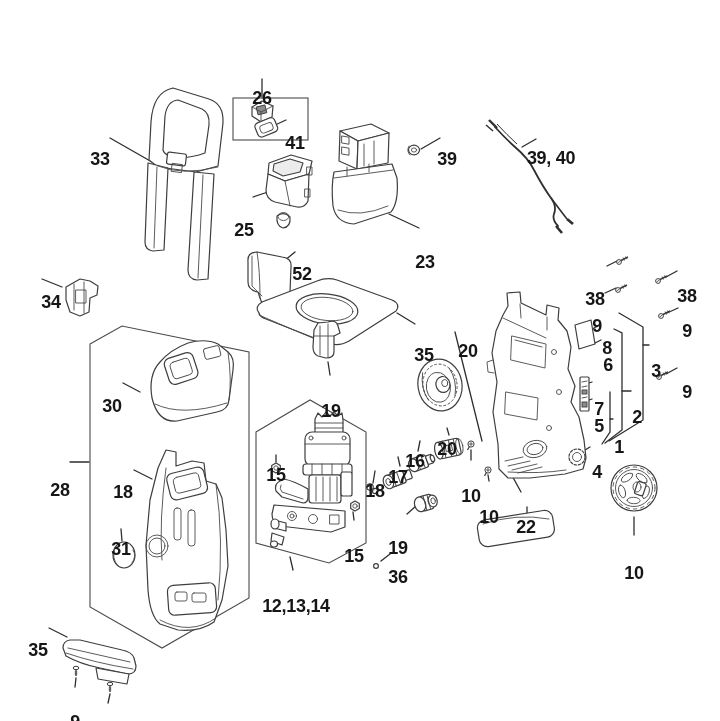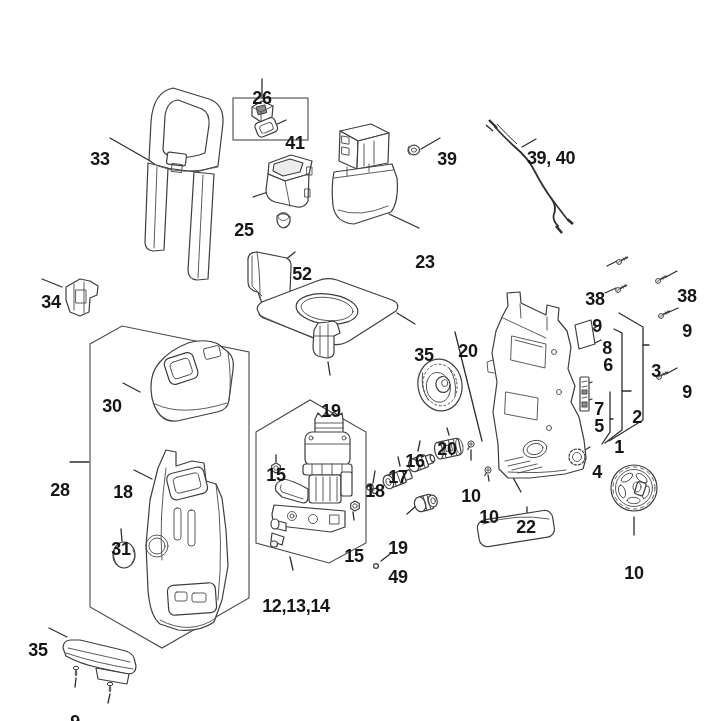--- a/index.html
+++ b/index.html
@@ -442,21 +442,21 @@
 <div class="co" style="left:121px;top:521px">31</div>
 <div class="co" style="left:276px;top:447px">15</div>
 <div class="co" style="left:354px;top:528px">15</div>
 <div class="co" style="left:375px;top:463px">18</div>
 <div class="co" style="left:398px;top:449px">17</div>
 <div class="co" style="left:415px;top:433px">16</div>
 <div class="co" style="left:447px;top:421px">20</div>
 <div class="co" style="left:398px;top:520px">19</div>
 <div class="co" style="left:471px;top:468px">10</div>
 <div class="co" style="left:489px;top:489px">10</div>
-<div class="co" style="left:398px;top:549px">49</div>
+<div class="co" style="left:398px;top:549px">36</div>
 <div class="co" style="left:526px;top:499px">22</div>
 <div class="co" style="left:634px;top:545px">10</div>
 <div class="co" style="left:296px;top:578px">12,13,14</div>
 <div class="co" style="left:38px;top:622px">35</div>
 <div class="co" style="left:75px;top:694px">9</div>
 <div class="co" style="left:108px;top:711px">9</div>
 
 </div>
 
 </body></html>

